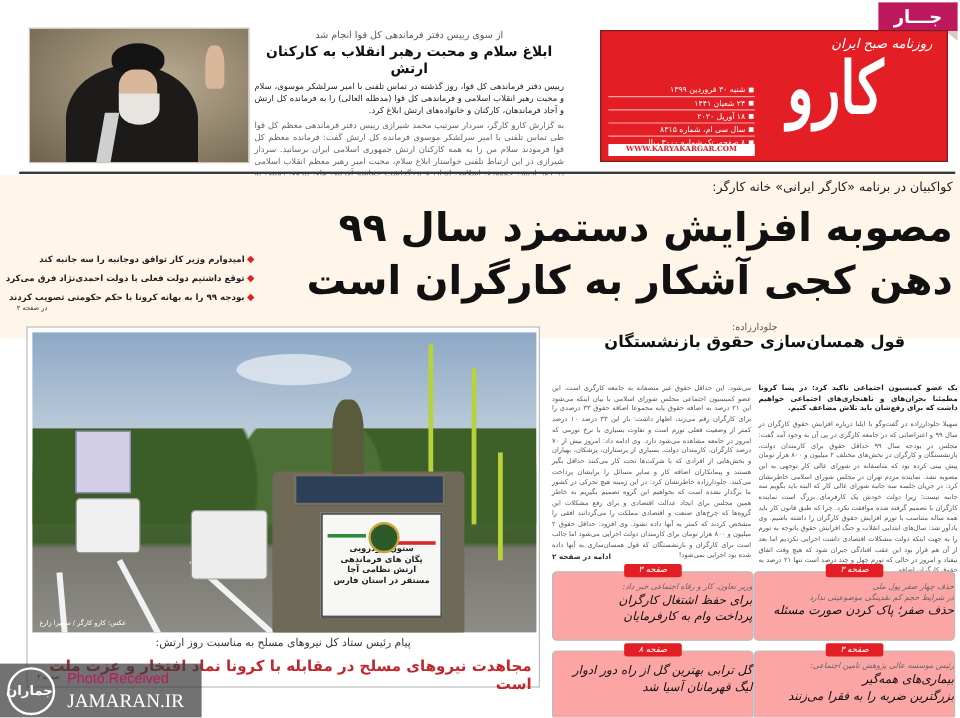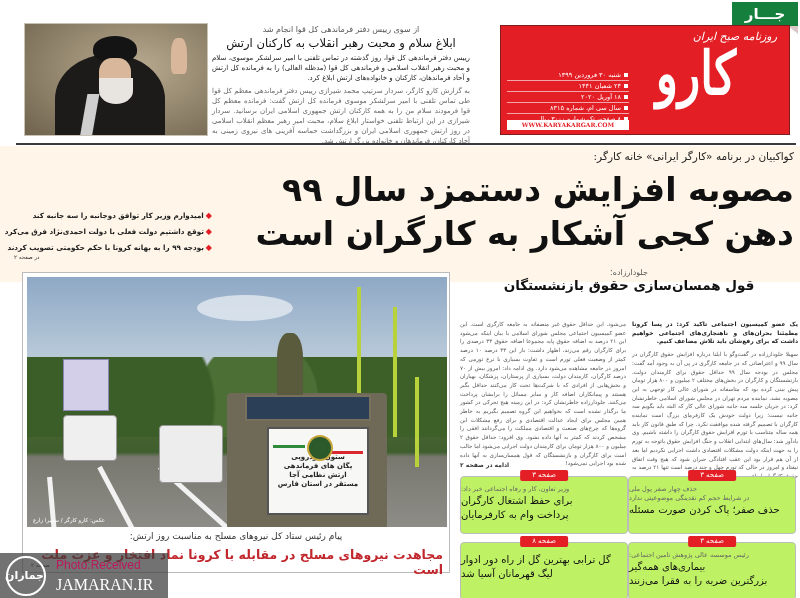--- a/index.html
+++ b/index.html
@@ -1,20 +1,20 @@
 <!DOCTYPE html>
 <html><head>
 <meta charset="utf-8">
 <style>
   * { box-sizing: border-box; margin: 0; padding: 0; }
   html, body { width: 800px; height: 598px; overflow: hidden; background: #ffffff; }
   body { position: relative; font-family: "DejaVu Sans", sans-serif; color: #1a1a1a; direction: rtl; }
 
   
-  .top-badge { position: absolute; right: 2px; top: 2px; width: 66px; height: 24px; background: #15803d; color: #fff;
+  .top-badge { position: absolute; right: 2px; top: 2px; width: 66px; height: 24px; background: #be185d; color: #fff;
     font-weight: bold; font-size: 15px; text-align: center; line-height: 24px; }
   .top-badge::after { content: ""; position: absolute; right: 0; bottom: -8px; border-left: 10px solid transparent; border-top: 8px solid #d9c8c8; }
 
   .masthead { position: absolute; left: 500px; top: 25px; width: 290px; height: 110px; background: #e31e24; border: 1px solid #7f1d1d; }
   .masthead .slogan { position: absolute; right: 12px; top: 4px; color: #fff; font-family: "DejaVu Serif", serif; font-style: italic; font-size: 11px; }
   .masthead .logo { position: absolute; right: 8px; top: 14px; width: 170px; color: #fff; font-family: "DejaVu Serif", serif;
     font-weight: bold; font-size: 46px; line-height: 96px; letter-spacing: -2px; text-align: center; transform: scaleY(1.3); }
   .masthead .info { position: absolute; left: 6px; top: 44px; width: 122px; }
   .masthead .info-line { color: #fff; font-size: 6.5px; height: 11px; line-height: 10px; border-bottom: 1px solid rgba(255,255,255,0.6); padding-right: 8px; position: relative; white-space: nowrap; overflow: hidden; }
   .masthead .info-line::before { content: ""; position: absolute; right: 1px; top: 3px; width: 4px; height: 4px; background: #fff; }
@@ -25,21 +25,21 @@
     background: radial-gradient(ellipse at 60% 40%, #b8ab90 0%, #8d8068 60%, #6e624d 100%); overflow: hidden; }
   .leader-photo .figure { position: absolute; left: 30px; top: 30px; width: 110px; height: 90px; background: #1d1b1a; border-radius: 50% 50% 0 0; }
   .leader-photo .turban { position: absolute; left: 68px; top: 12px; width: 44px; height: 26px; background: #141414; border-radius: 50% 50% 40% 40%; }
   .leader-photo .face { position: absolute; left: 74px; top: 34px; width: 32px; height: 34px; background: #d9b79b; border-radius: 40%; }
   .leader-photo .beard { position: absolute; left: 74px; top: 54px; width: 34px; height: 26px; background: #e8e4df; border-radius: 0 0 50% 50%; }
   .leader-photo .hand { position: absolute; left: 146px; top: 14px; width: 16px; height: 36px; background: #d9b79b; border-radius: 40% 40% 20% 20%; }
   .leader-photo .scarf { position: absolute; left: 58px; top: 70px; width: 12px; height: 50px; background: #cfcfcf; transform: skewX(-10deg); }
 
   .lead-story { position: absolute; left: 212px; top: 25px; width: 258px; height: 112px; }
   .lead-story .kicker { font-size: 8px; color: #555; text-align: center; }
-  .lead-story .title { font-weight: normal; font-size: 11.5px; text-align: center; margin-top: 2px; color: #111; }
+  .lead-story .title { font-weight: bold; font-size: 11.5px; text-align: center; margin-top: 2px; color: #111; }
   .lead-story .body { font-size: 7px; line-height: 10px; color: #222; text-align: justify; margin-top: 3px; }
   .lead-story .body.gray { color: #666; }
 
   .rule { position: absolute; left: 16px; top: 143px; width: 780px; height: 2px; background: #3a3a3a; }
 
   
   .headline-band { position: absolute; left: 0; top: 146px; width: 800px; height: 136px; background: #fff6e9; }
   .headline-band .kicker { position: absolute; right: 6px; top: 4px; font-size: 10.5px; color: #222; }
   .headline-band .h1 { position: absolute; right: 6px; top: 22px; width: 560px; text-align: right; font-weight: bold;
     font-size: 33px; line-height: 44px; color: #111; letter-spacing: -0.5px; }
@@ -78,21 +78,21 @@
   .story2 .kicker { text-align: center; font-size: 8px; color: #555; }
   .story2 .title { text-align: center; font-size: 13.5px; font-weight: bold; line-height: 17px; color: #111; }
   .story2 .cols { position: absolute; top: 52px; left: 0; width: 342px; height: 160px; }
   .story2 .col { position: absolute; top: 0; width: 166px; font-size: 5.6px; line-height: 8.7px; color: #555; text-align: justify; }
   .story2 .col.right { right: 2px; }
   .story2 .col.left { left: 2px; }
   .story2 .lead-bold { font-weight: bold; color: #222; font-size: 6px; line-height: 8.7px; margin-bottom: 4px; }
   .story2 .cont { position: absolute; left: 2px; top: 193px; font-size: 6px; font-weight: bold; color: #333; }
 
   
-  .box { position: absolute; width: 168px; height: 58px; border: 1px solid #bbb; border-radius: 4px; background: #bef264; text-align: left; }
+  .box { position: absolute; width: 168px; height: 58px; border: 1px solid #bbb; border-radius: 4px; background: #fca5a5; text-align: right; font-style: italic; }
   .box .tag { position: absolute; left: 50%; top: -7px; transform: translateX(-50%); background: #e31e24; color: #fff; font-size: 7px;
     padding: 0 12px; height: 11px; line-height: 11px; border-radius: 2px; white-space: nowrap; }
   .box .sub { font-size: 6.5px; color: #666; margin-top: 8px; line-height: 9px; }
   .box .main { font-size: 10px; color: #111; line-height: 14px; }
   .box .main.big { margin-top: 10px; }
 
   
   .watermark { position: absolute; left: 0; top: 553px; width: 168px; height: 45px; background: rgba(60,60,60,0.72); }
   .watermark .circle { position: absolute; left: 6px; top: 3px; width: 40px; height: 40px; border-radius: 50%; border: 2px solid #fff; color: #fff;
     font-size: 11px; font-weight: bold; text-align: center; line-height: 36px; }

